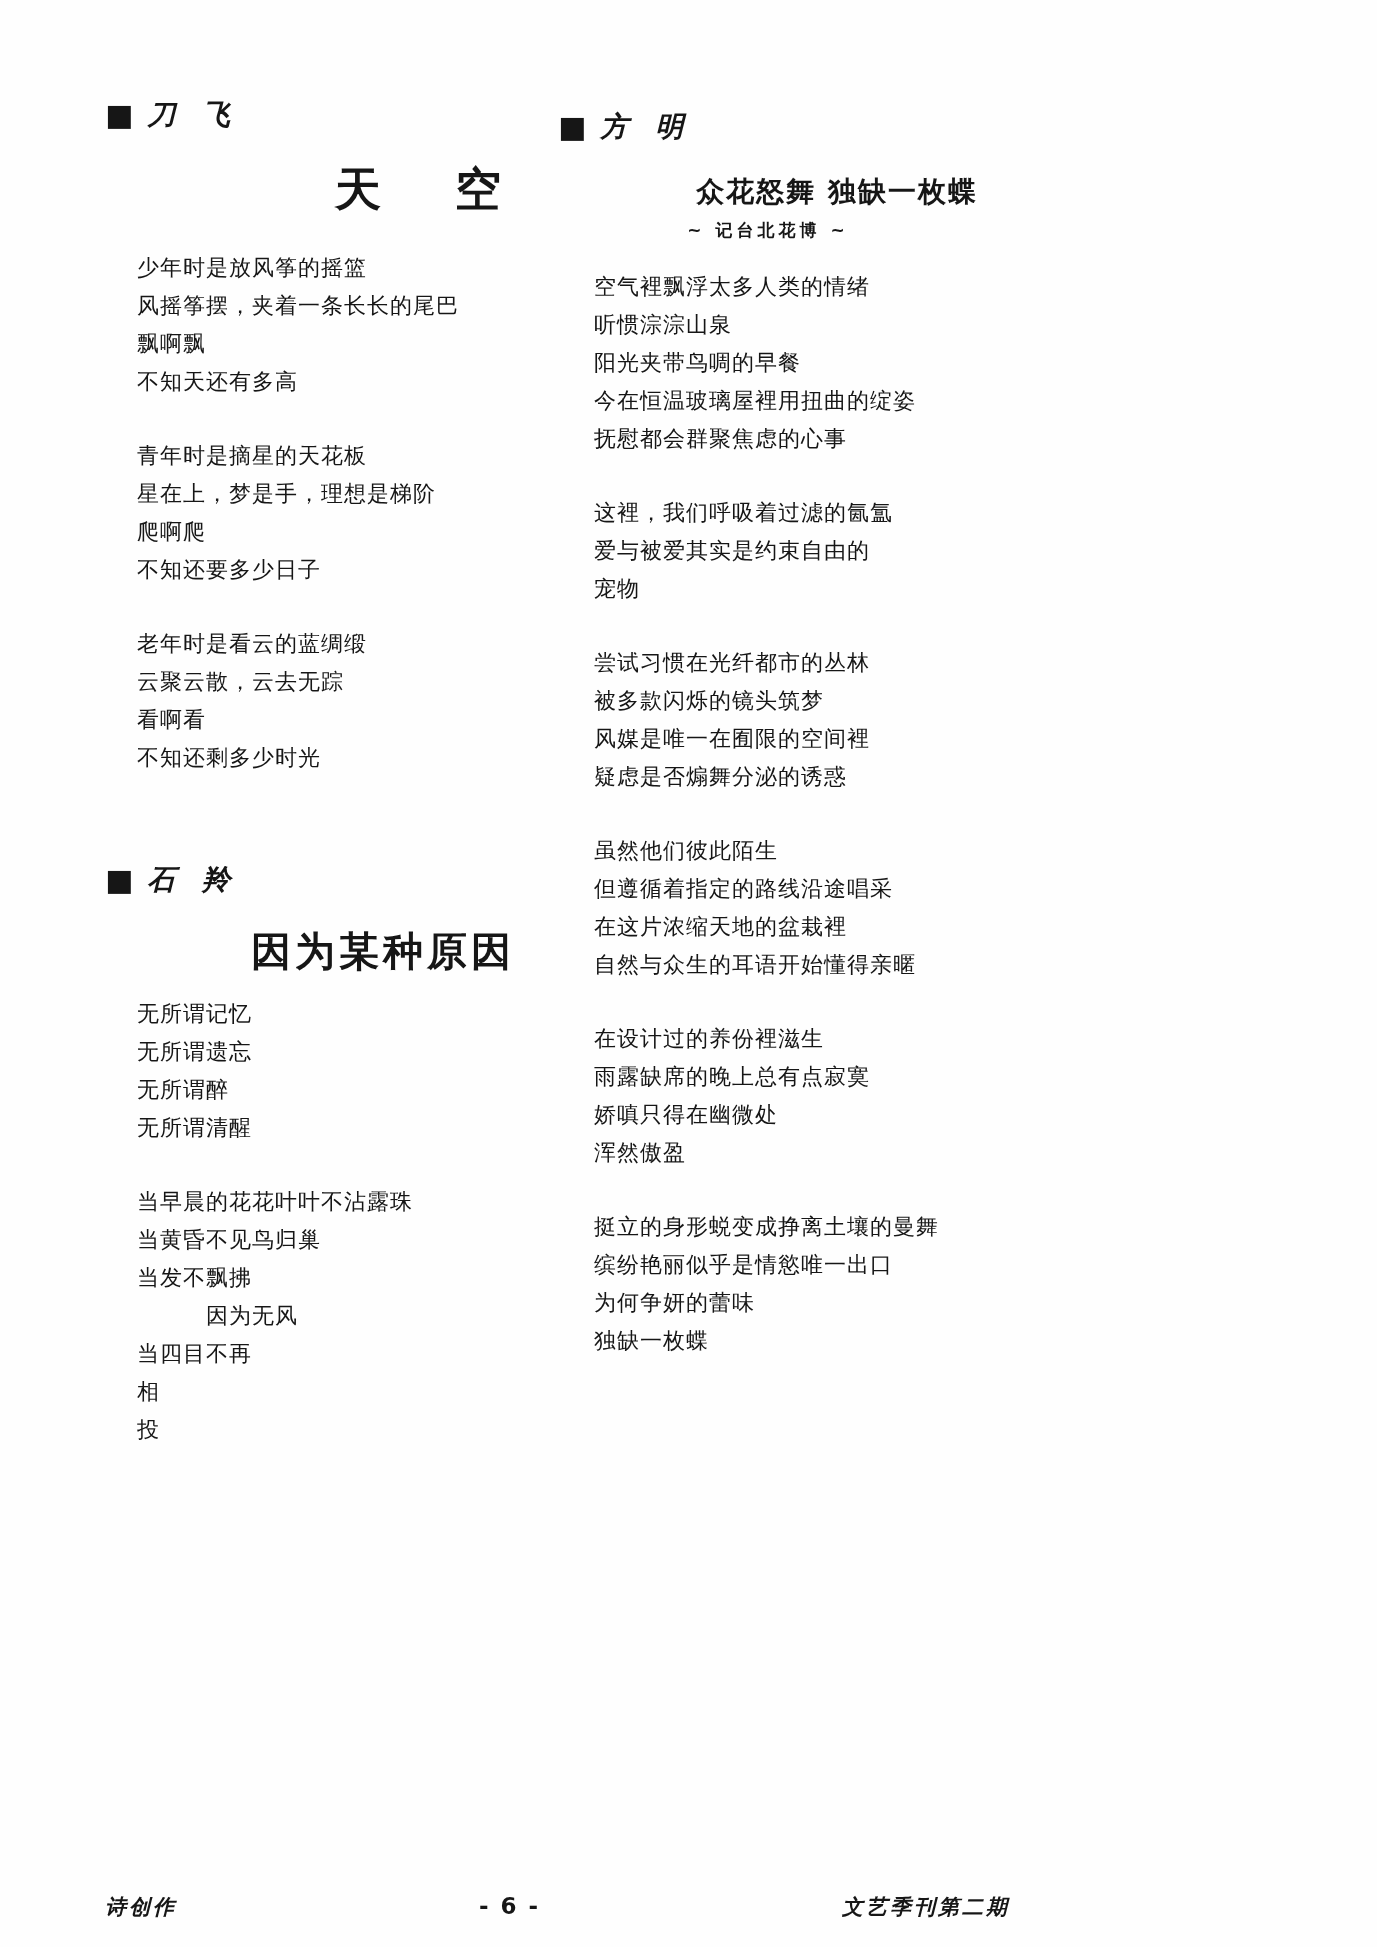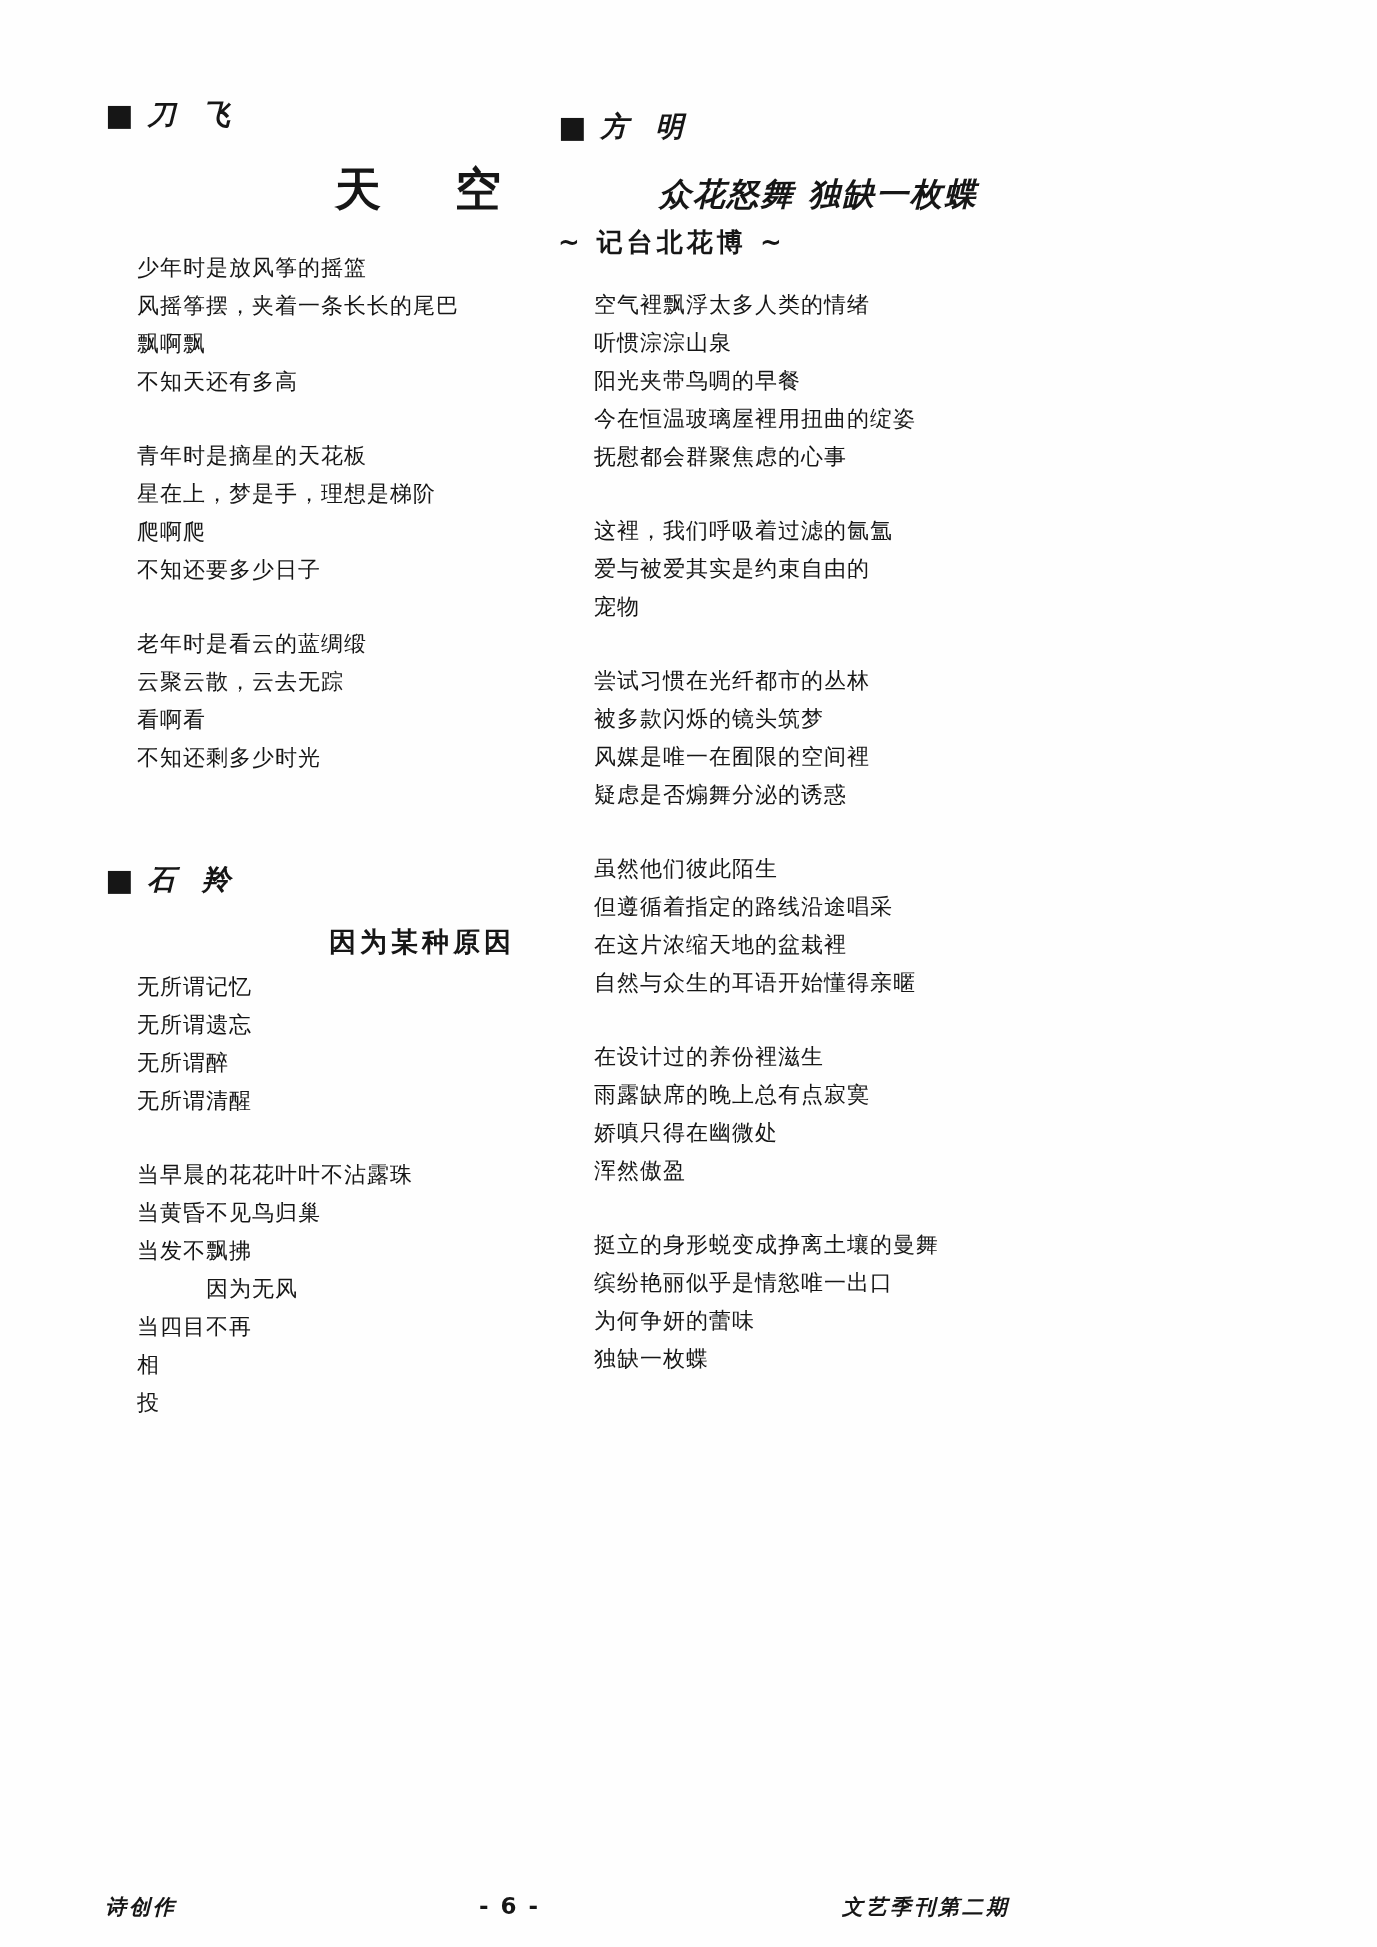--- a/index.html
+++ b/index.html
@@ -58,36 +58,35 @@
     font-weight: 800;
     text-align: right;
     white-space: pre-wrap;
   }
   .title-sky {
     font-size: 46px;
     letter-spacing: 14px;
     margin: 20px 0 28px 0;
   }
   .title-reason {
-    font-size: 27px;
+    font-size: 40px;
     letter-spacing: 4px;
-    margin: 26px 0 8px 0;
+    margin: 26px 0 16px 0;
   }
   .title-flowers {
-    font-size: 32px;
+    font-size: 28px;
     letter-spacing: 2px;
     margin: 30px 0 8px 0;
-    font-style: italic;
   }
   .poem-subtitle {
     font-family: "DejaVu Sans", "Liberation Sans", sans-serif;
     font-weight: 700;
-    font-size: 26px;
+    font-size: 17px;
     letter-spacing: 4px;
-    text-align: left;
+    text-align: center;
     margin: 6px 0 26px 0;
   }
 
   
   .poem-body {
     padding-left: 32px;
     font-size: 22px;
   }
   .col-right .poem-body { padding-left: 36px; }
   .stanza { margin-bottom: 36px; }

